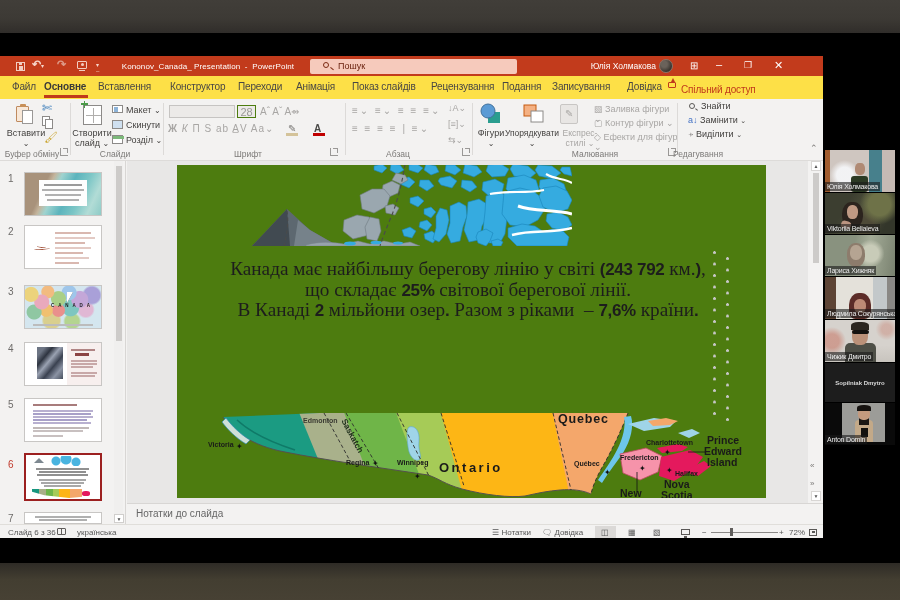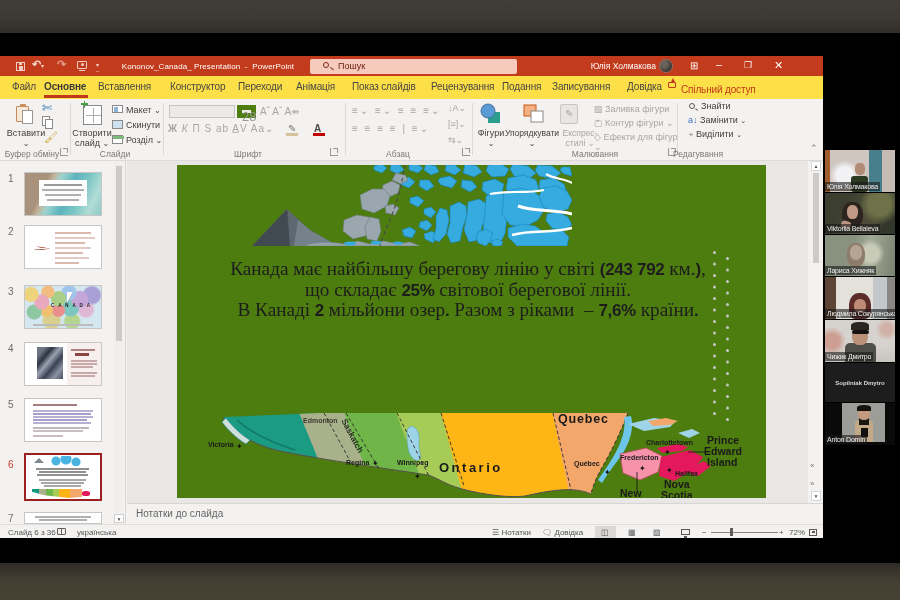--- a/index.html
+++ b/index.html
@@ -130,21 +130,21 @@
       <div class="abs" style="left:112px;top:21px;width:11px;height:9px;border:1px solid #8c8a88;background:#cfe0f0;"></div>
       <div class="rbtn" style="left:126px;top:21px;">Скинути</div>
       <div class="abs" style="left:112px;top:36px;width:11px;height:9px;border:1px solid #8c8a88;background:#fff;">
           <div class="abs" style="left:0;top:0;width:11px;height:3px;background:#7cb87a;"></div>
         </div>
       <div class="rbtn" style="left:126px;top:36px;">Розділ <span style="font-size:8px;">⌄</span></div>
       <div class="glabel" style="left:65px;">Слайди</div>
       <div class="vsep" style="left:163px;"></div>
 
       <div class="abs" style="left:169px;top:6px;width:66px;height:13px;background:#eceae8;border:1px solid #c6c4c2;"></div>
-      <div class="abs" style="left:237px;top:6px;width:19px;height:13px;background:#eceae8;border:5px solid #4d7c0f;color:#9a9896;font-size:13px;line-height:13px;text-align:center;">28</div>
+      <div class="abs" style="left:237px;top:6px;width:19px;height:13px;background:#eceae8;border:1px solid #4d7c0f;color:#9a9896;font-size:11px;line-height:13px;text-align:center;">28</div>
       <div class="rbtn grey" style="left:260px;top:7px;font-size:10px;">Aˆ Aˇ A⇴</div>
       <div class="rbtn grey" style="left:168px;top:24px;font-size:10px;letter-spacing:1px;"><b>Ж</b> <i>К</i> П S ab A̲V Aa⌄</div>
       <div class="abs" style="left:288px;top:24px;font-size:10px;color:#7a7876;">✎</div>
       <div class="abs" style="left:286px;top:34px;width:12px;height:3px;background:#d4c39a;"></div>
       <div class="abs" style="left:314px;top:24px;font-size:10px;color:#4a4a48;"><b>A</b></div>
       <div class="abs" style="left:313px;top:34px;width:12px;height:3px;background:#c00000;"></div>
       <div class="glabel" style="left:198px;">Шрифт</div>
       <div class="dlg" style="left:330px;"></div>
       <div class="vsep" style="left:345px;"></div>
 

